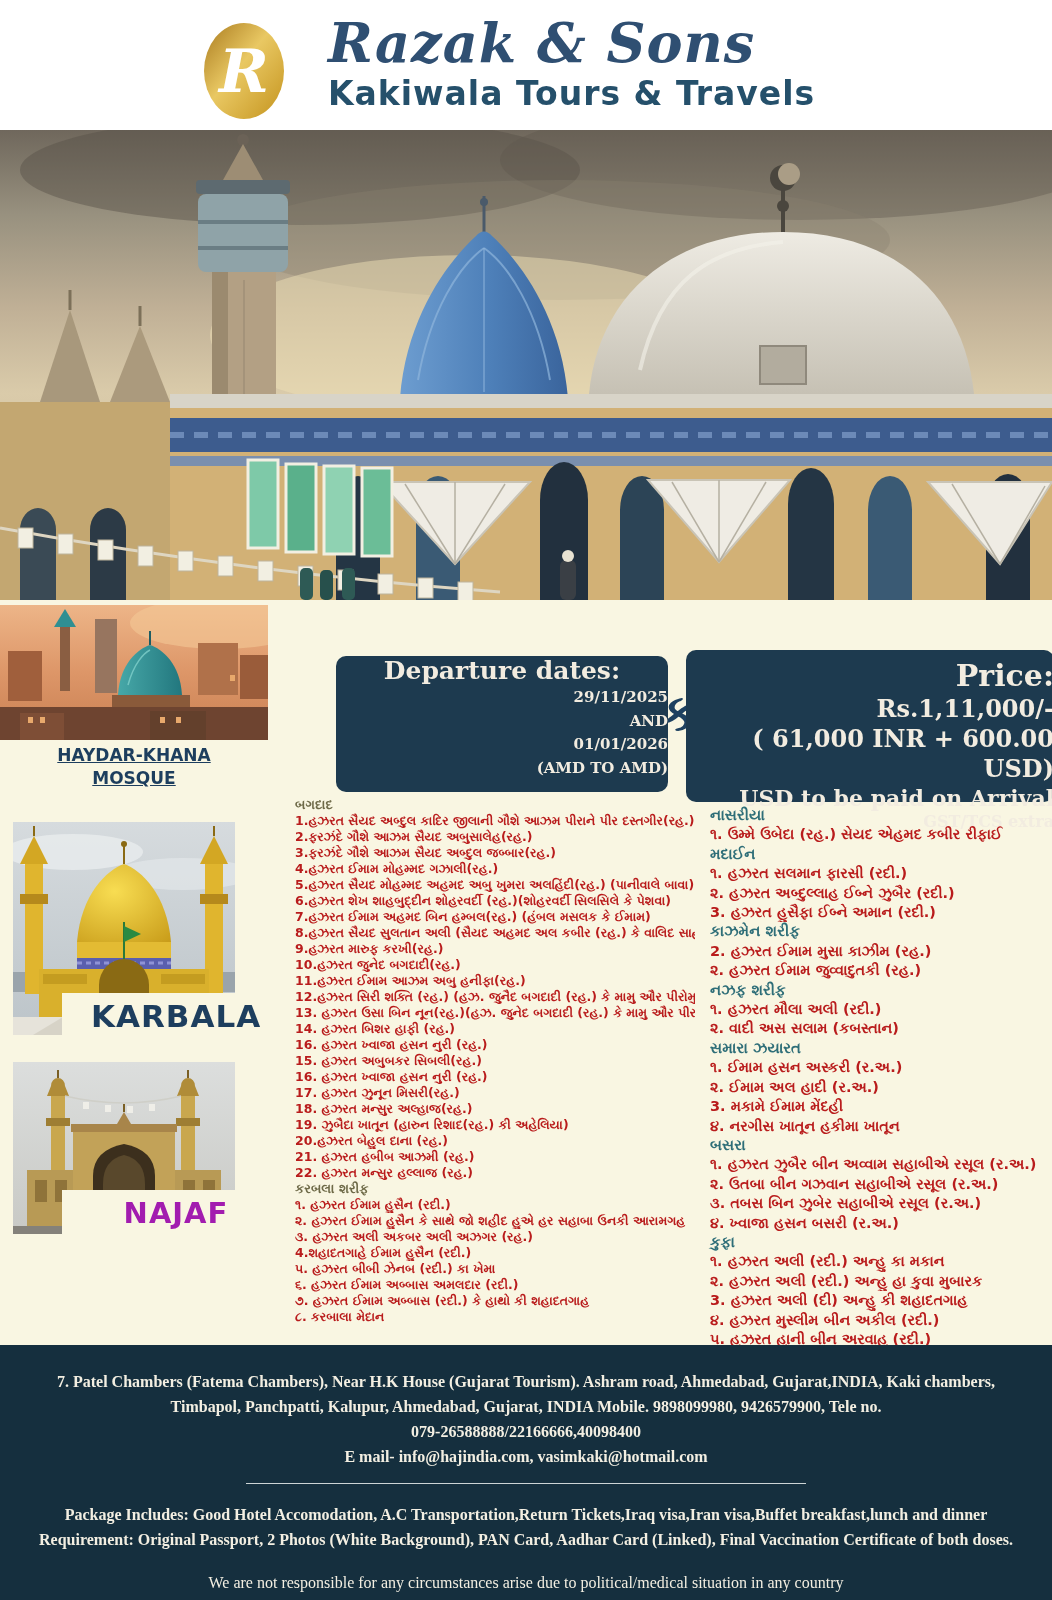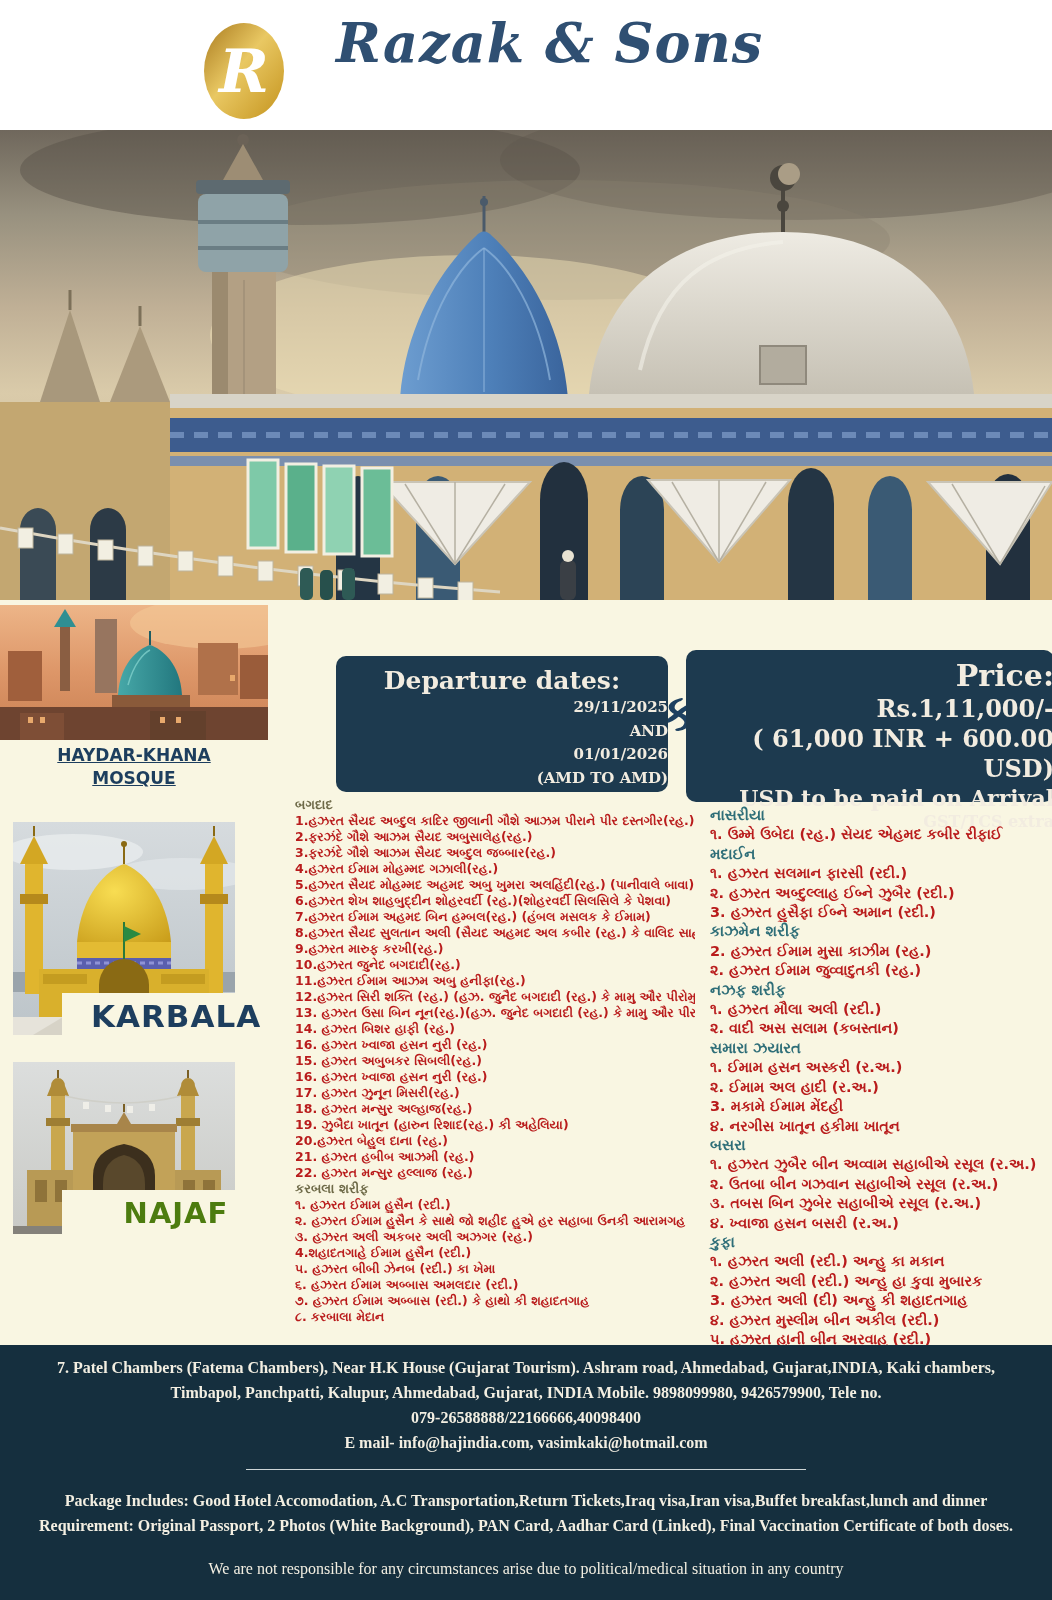--- a/index.html
+++ b/index.html
@@ -3,21 +3,21 @@
 <meta charset="utf-8">
 <style>
   * { margin:0; padding:0; box-sizing:border-box; }
   html,body { width:1052px; }
   body { font-family:"DejaVu Sans", sans-serif; }
   .page { position:relative; width:1052px; height:1600px; background:#f9f6e2; overflow:hidden; }
 
   
   .header { position:absolute; top:0; left:0; width:1052px; height:130px; background:#ffffff; }
   .logo { position:absolute; left:196px; top:20px; width:100px; height:102px; }
-  .brand-block { position:absolute; left:336px; top:12px; width:620px; }
+  .brand-block { position:absolute; left:328px; top:12px; width:620px; }
   .brand-name { font-family:"DejaVu Serif", serif; font-style:italic; font-weight:bold;
                 font-size:54px; color:#2f4f72; letter-spacing:1px; line-height:62px; }
   .brand-tagline { font-family:"DejaVu Sans", sans-serif; font-weight:bold;
                    font-size:33px; color:#25506b; line-height:40px; letter-spacing:1px; }
 
   
   .hero { position:absolute; top:130px; left:0; width:1052px; height:470px; }
   .hero svg { display:block; }
   .hero-title-band { position:absolute; top:545px; left:490px; width:562px; height:76px;
                      background:#f9f6e2; display:flex; align-items:center; justify-content:center; }
@@ -28,26 +28,26 @@
   .haydar { left:0; top:605px; width:268px; height:135px; }
   .haydar-caption { position:absolute; left:34px; top:744px; width:200px; text-align:center;
                     font-weight:bold; font-size:17px; line-height:23px; color:#1d3e5e;text-decoration:underline; }
   .karbala { left:13px; top:822px; width:222px; height:213px; }
   .karbala-label { position:absolute; left:62px; top:993px; width:228px; height:46px; background:#f9f6e2;
                    display:flex; align-items:center; justify-content:center;
                    font-weight:bold; font-size:31px; color:#1d3e5e; letter-spacing:1px; }
   .najaf { left:13px; top:1062px; width:222px; height:172px; }
   .najaf-label { position:absolute; left:62px; top:1190px; width:228px; height:46px; background:#f9f6e2;
                  display:flex; align-items:center; justify-content:center;
-                 font-weight:bold; font-size:29px; color:#4d7c0f; letter-spacing:1px; }
+                 font-weight:bold; font-size:29px; color:#a21caf; letter-spacing:1px; }
 
   
   .info-box { position:absolute; background:#1d3a4f; border-radius:10px; color:#f2ece0;
               font-family:"DejaVu Serif", serif; font-weight:bold; text-align:center; }
-  .departure-box { left:336px; top:656px; width:332px; height:136px; padding-top:10px; }
+  .departure-box { left:336px; top:656px; width:332px; height:136px; }
   .departure-heading { font-size:25px; line-height:30px; }
   .departure-line { font-size:15px; line-height:23px;text-align:right; }
   .departure-line.small-gap { line-height:24px; }
   .price-box { left:686px; top:650px; width:368px; height:152px; padding-top:8px;text-align:right; }
   .price-heading { font-size:30px; line-height:36px; }
   .price-line { font-size:24px; line-height:30px; }
   .price-note { font-size:22px; line-height:28px; }
   .price-tax { font-size:16px; line-height:20px; }
 
   
@@ -56,21 +56,21 @@
   .zi-heading { font-weight:bold; white-space:nowrap; }
   .col-left .zi-heading { font-size:13px; line-height:16px; color:#6e6a48; }
   .col-right .zi-heading { font-size:15px; line-height:19.4px; color:#2e6e78; }
   .zi-item { color:#b91c1c; white-space:nowrap; overflow:hidden; font-weight:bold; }
   .col-left .zi-item { font-size:12.5px; line-height:16px; }
   .col-right .zi-item { font-size:14.5px; line-height:19.4px; }
 
   
   .footer { position:absolute; left:0; top:1345px; width:1052px; height:255px; background:#152f3e;
             color:#f3efe2; font-family:"Liberation Serif", serif; text-align:center; }
-  .footer-address { margin-top:10px; font-weight:bold; font-size:16px; line-height:25px; }
+  .footer-address { margin-top:24px; font-weight:bold; font-size:16px; line-height:25px; }
   .footer-divider { width:560px; border:0; border-top:1.5px solid #cdd5d6; margin:14px auto 12px auto; }
   .footer-package { font-weight:bold; font-size:16px; line-height:25px; width:1000px; margin:18px auto; }
   .footer-disclaimer { font-size:16px; line-height:25px; margin-top:2px; }
 </style>
 </head>
 <body>
 
 <div class="page">
 
   <div class="header">
@@ -80,20 +80,21 @@
           <stop offset="0" stop-color="#a97a1e"></stop>
           <stop offset="0.45" stop-color="#e9c863"></stop>
           <stop offset="1" stop-color="#c4931d"></stop>
         </linearGradient>
       </defs>
       <ellipse cx="48" cy="51" rx="40" ry="48" fill="url(#goldg)"></ellipse>
       <text x="48" y="72" text-anchor="middle" font-family="DejaVu Serif, serif" font-style="italic" font-weight="bold" font-size="60" fill="#ffffff">R</text>
     </svg>
     <div class="brand-block">
       <div class="brand-name">Razak &amp; Sons</div>
+      <div class="brand-tagline">Kakiwala Tours &amp; Travels</div>
     </div>
   </div>
 
   <div class="hero">
     <svg width="1052" height="470" viewBox="0 0 1052 470" preserveAspectRatio="none">
       <defs>
         <linearGradient id="sky" x1="0" y1="0" x2="0" y2="1">
           <stop offset="0" stop-color="#6f675c"></stop>
           <stop offset="0.18" stop-color="#98917f"></stop>
           <stop offset="0.38" stop-color="#c0b096"></stop>

